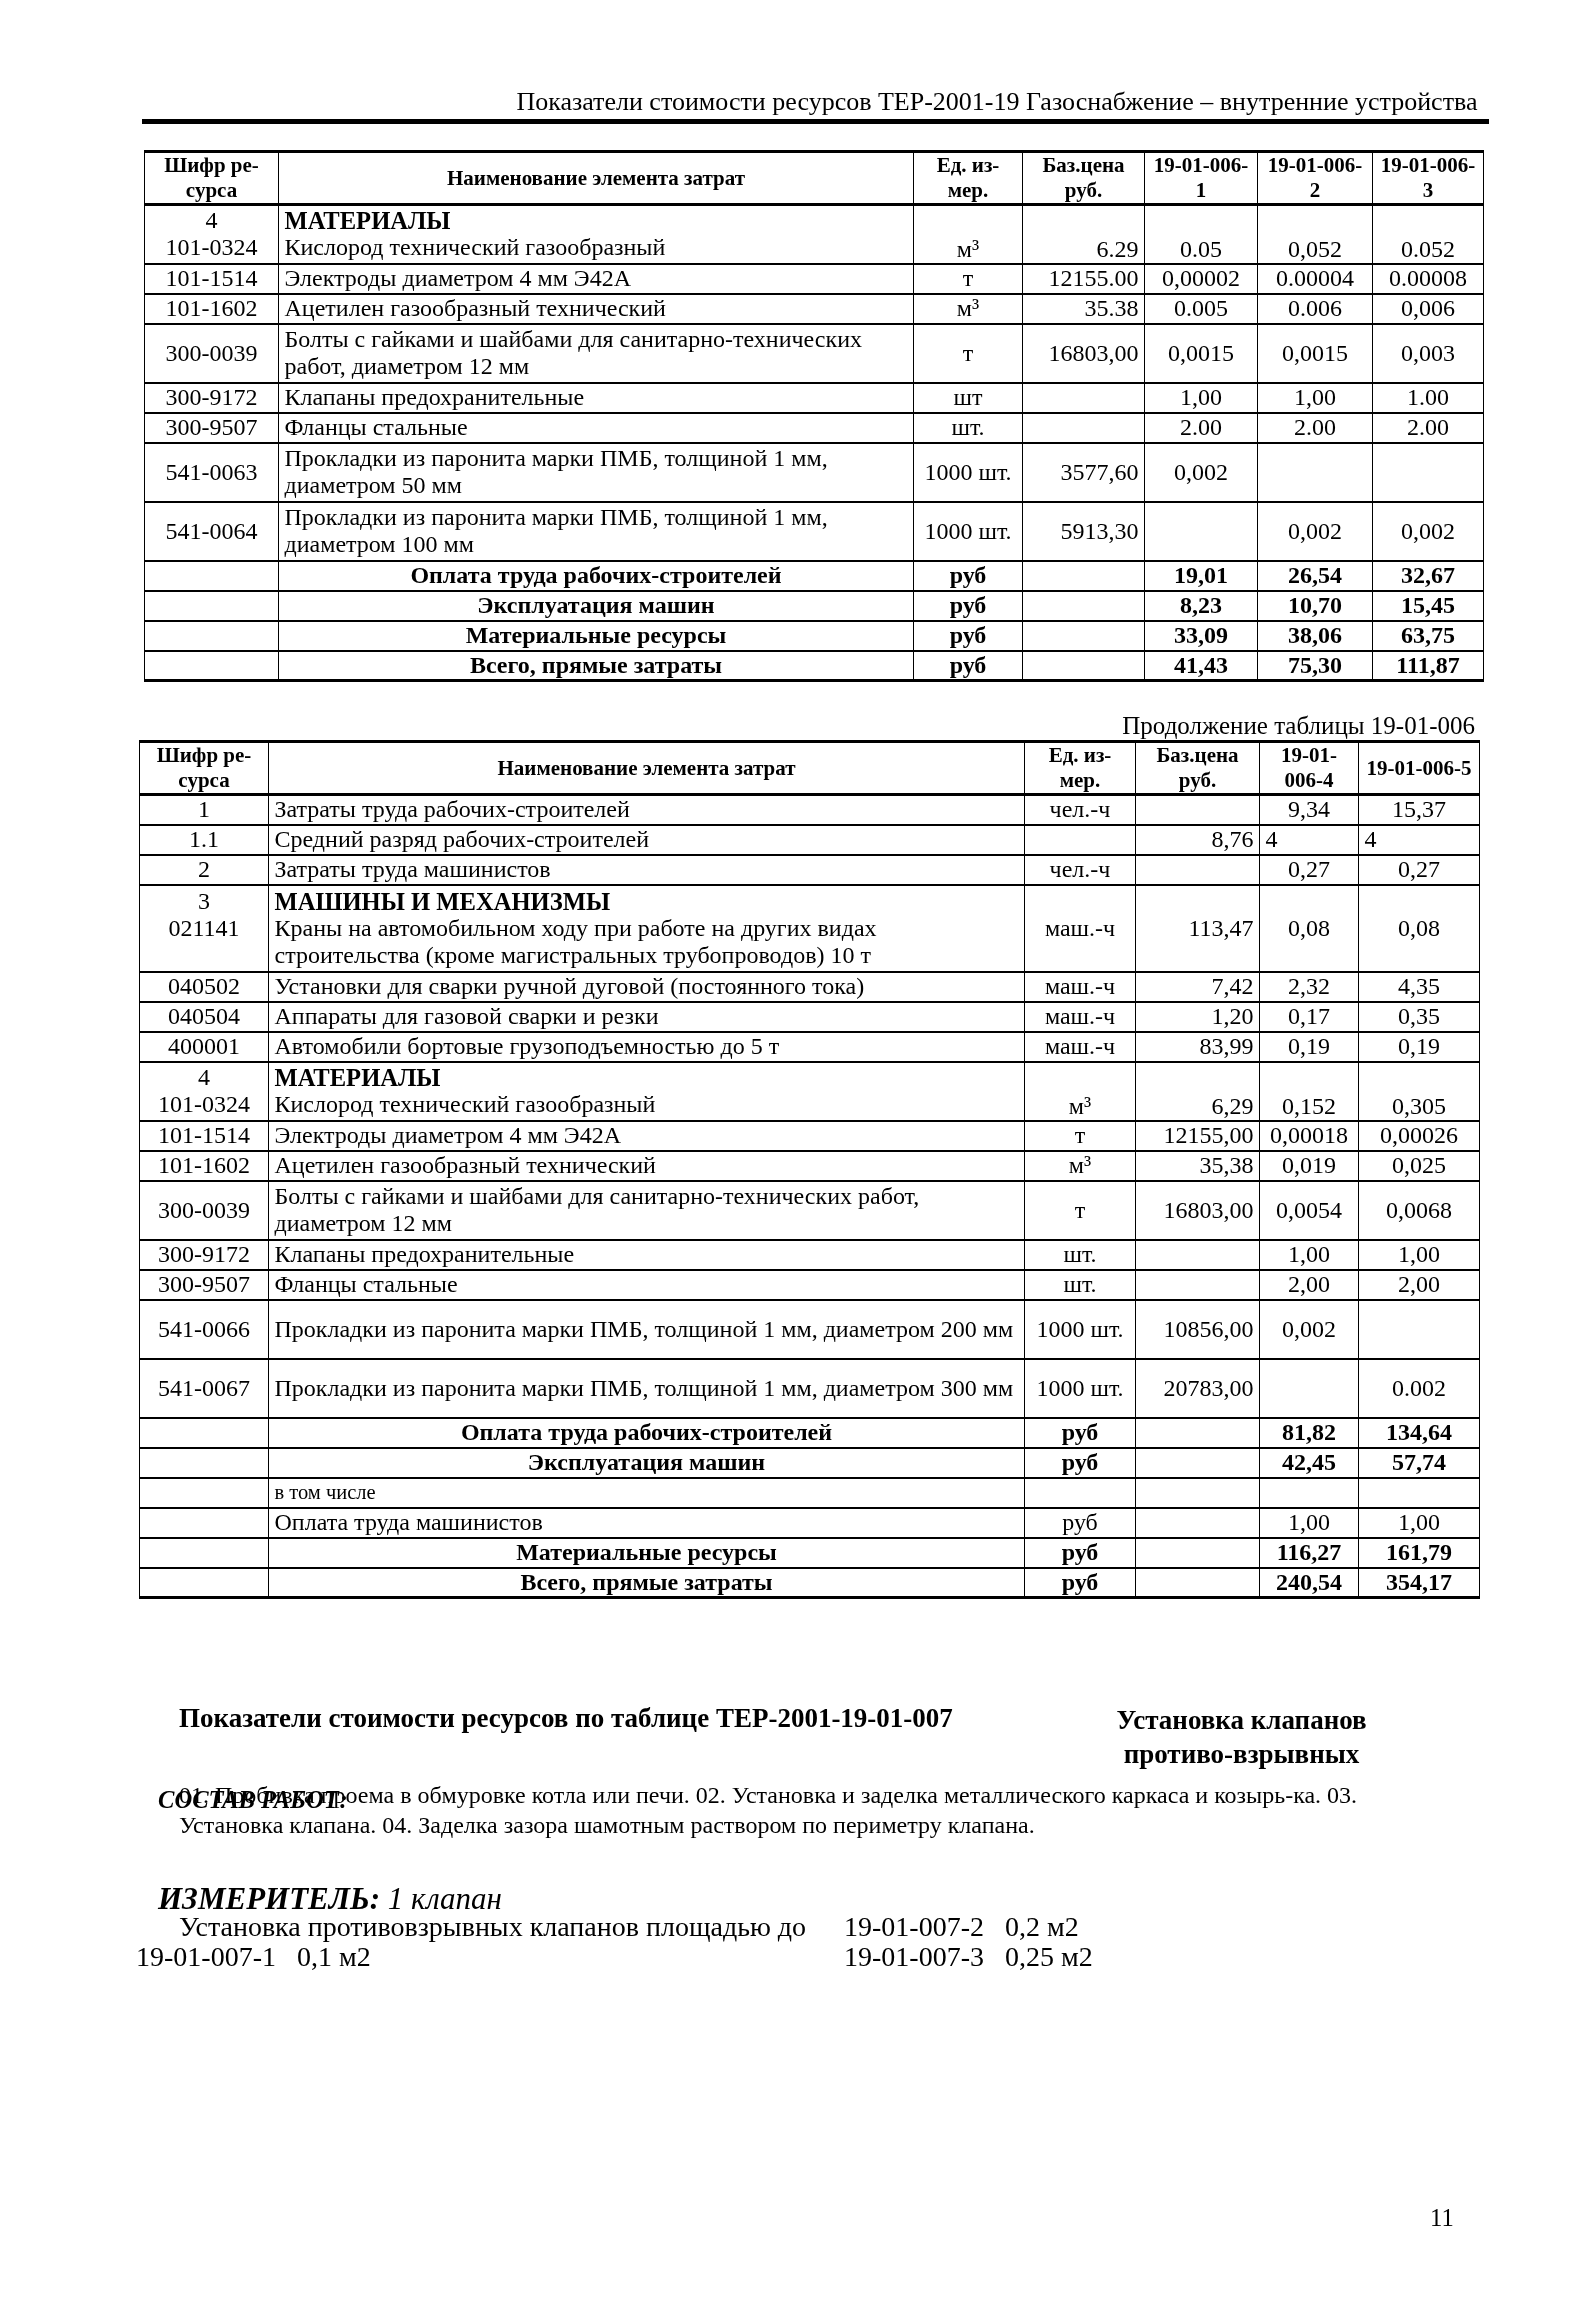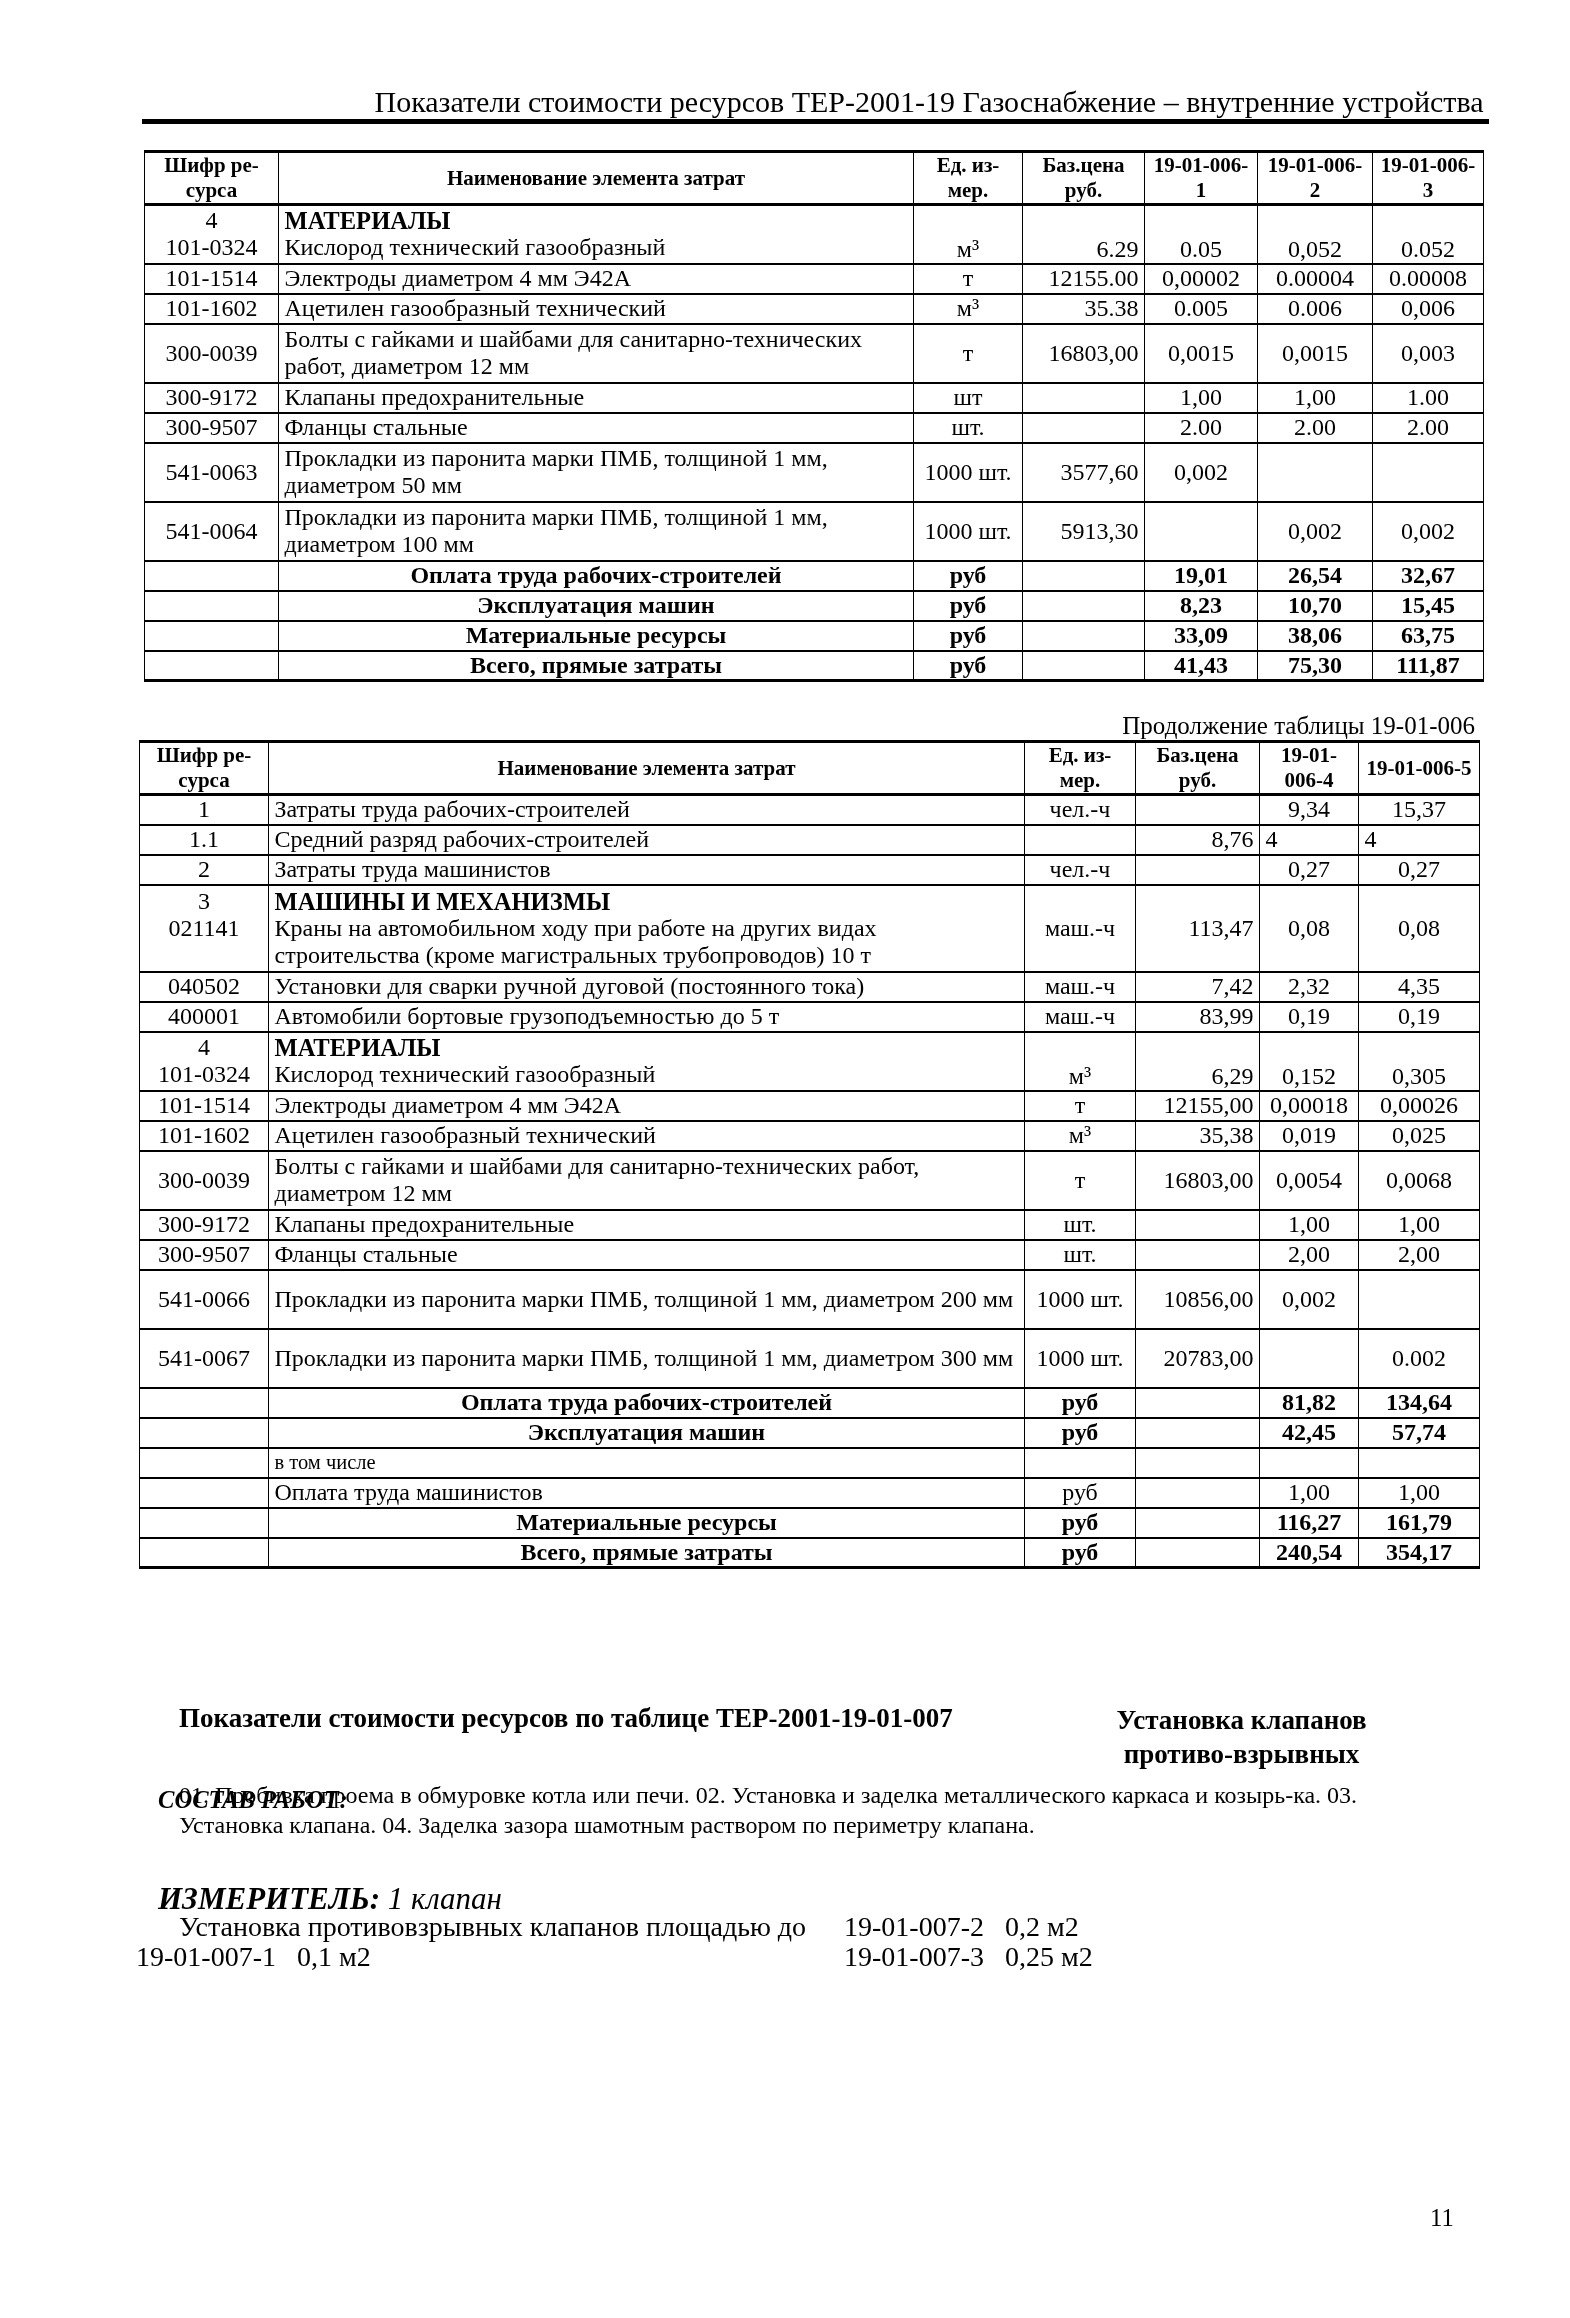--- a/index.html
+++ b/index.html
@@ -4,22 +4,22 @@
 <style>
   * { box-sizing: border-box; margin: 0; padding: 0; }
   html, body { width: 1570px; height: 2319px; background: #ffffff; }
   body {
     position: relative;
     font-family: "Liberation Serif", "DejaVu Serif", serif;
     color: #000;
     overflow: hidden;
   }
   .running-header {
-    position: absolute; left: 143px; top: 87px; width: 1346px;
-    text-align: right; font-size: 30px; line-height: 30px;
+    position: absolute; left: 137px; top: 87px; width: 1346px;
+    text-align: right; font-size: 26px; line-height: 30px;
     padding-right: 5.5px;
   }
   .header-rule {
     position: absolute; left: 142px; top: 119px; width: 1347px; height: 4.8px;
     background: #000;
   }
   table.res {
     position: absolute; border-collapse: collapse; table-layout: fixed;
     font-size: 24px; line-height: 27px;
   }
@@ -277,20 +277,28 @@
     </tr>
     <tr style="height:30px">
       <td class="code">040502</td>
       <td>Установки для сварки ручной дуговой (постоянного тока)</td>
       <td class="unit">маш.-ч</td>
       <td class="price">7,42</td>
       <td class="val">2,32</td>
       <td class="val">4,35</td>
     </tr>
     <tr style="height:30px">
+      <td class="code">040504</td>
+      <td>Аппараты для газовой сварки и резки</td>
+      <td class="unit">маш.-ч</td>
+      <td class="price">1,20</td>
+      <td class="val">0,17</td>
+      <td class="val">0,35</td>
+    </tr>
+    <tr style="height:30px">
       <td class="code">400001</td>
       <td>Автомобили бортовые грузоподъемностью до 5 т</td>
       <td class="unit">маш.-ч</td>
       <td class="price">83,99</td>
       <td class="val">0,19</td>
       <td class="val">0,19</td>
     </tr>
     <tr style="height:59px">
       <td class="code">
           <span style="display:block">4</span>

